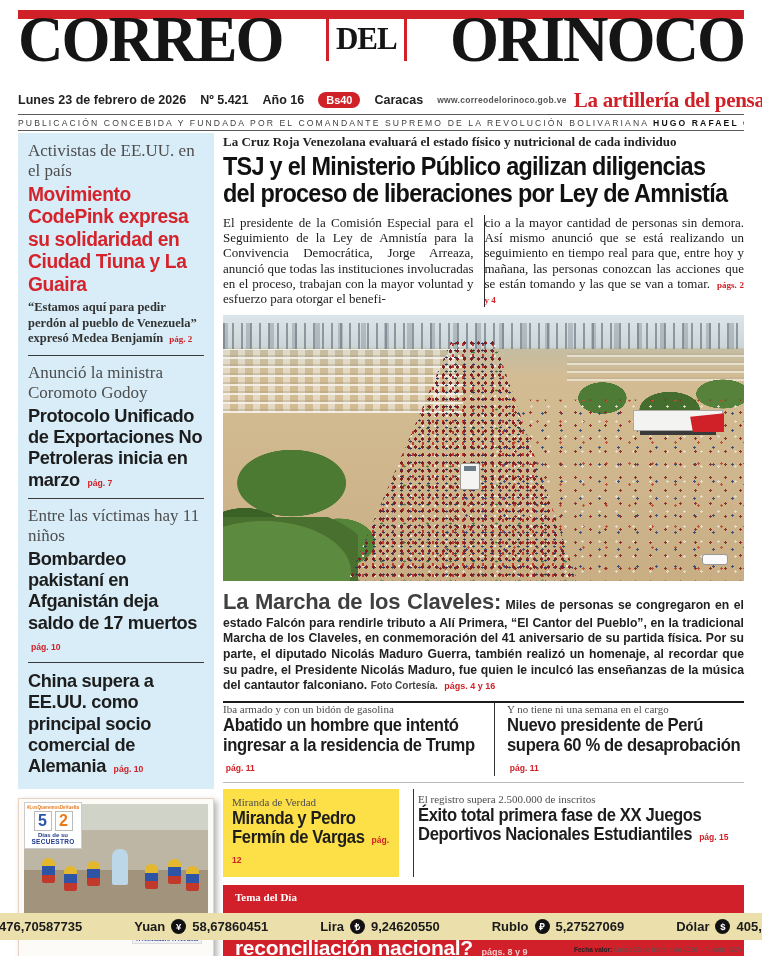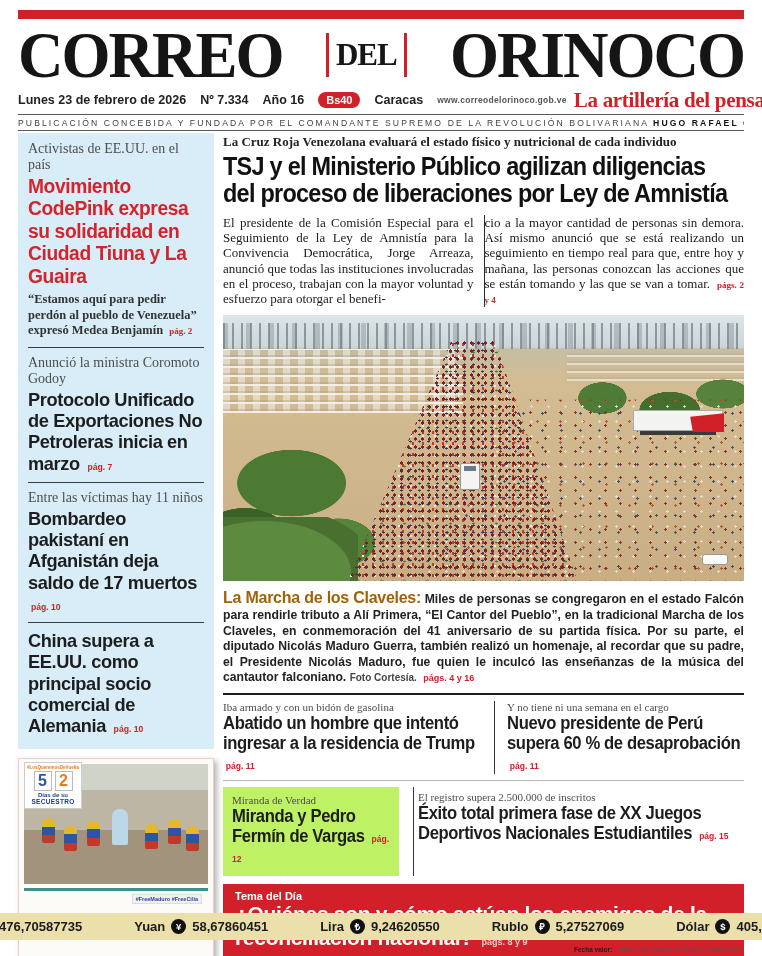--- a/index.html
+++ b/index.html
@@ -5,21 +5,21 @@
   * { margin:0; padding:0; box-sizing:border-box; }
   html,body { background:#e8e8e8; }
   .page {
     position:relative; width:762px; height:956px; margin:0 auto;
     background:#ffffff; overflow:hidden;
     font-family:"Liberation Sans", sans-serif; color:#1c1c1c;
   }
   
   .topbar { position:absolute; left:18px; right:18px; top:10px; height:9px; background:#cf2127; }
   .masthead {
-    position:absolute; left:18px; right:18px; top:24px; height:62px;
+    position:absolute; left:18px; right:18px; top:8px; height:62px;
     display:flex; align-items:center; justify-content:space-between;
     font-family:"Liberation Serif", serif; font-weight:bold; color:#151515;
   }
   .mast-big { font-size:63px; letter-spacing:-2px; line-height:1; transform:scaleY(1.04); }
   .mast-mid { display:flex; align-items:center; gap:7px; }
   .mast-del { font-size:31px; letter-spacing:-1px; }
   .redbar { width:3px; height:44px; background:#cf2127; }
   .dateline {
     position:absolute; left:18px; right:18px; top:88px; height:24px;
     display:flex; align-items:center; gap:7px; font-size:12.5px; font-weight:bold; color:#222;
@@ -40,21 +40,21 @@
   .founder b { color:#111; }
 
   
   .content { position:absolute; left:18px; right:18px; top:133px; display:flex; gap:9px; }
   .leftcol { width:196px; flex:0 0 196px; }
   .maincol { flex:1; min-width:0; }
 
   
   .sidebar { background:#d8edf8; padding:8px 10px 12px; }
   .sb-item + .sb-item { border-top:1px solid #3a3a3a; margin-top:8px; padding-top:7px; }
-  .kicker { font-family:"Liberation Serif", serif; font-size:14px; color:#4d4d4d; margin-bottom:2px; }
+  .kicker { font-family:"Liberation Serif", serif; font-size:17px; color:#4d4d4d; margin-bottom:2px; }
   .sb-head { font-size:19px; font-weight:bold; line-height:1.12; letter-spacing:-0.4px;
     color:#1d1d1d; transform:scaleX(.96); transform-origin:0 0; width:104%; }
   .sb-head.red { color:#d5232b; font-size:20px; }
   .sb-sub { font-family:"Liberation Serif", serif; font-weight:bold; font-size:12.5px;
     color:#333; line-height:1.25; margin-top:5px; }
   .pref { color:#cf2127; font-size:9px; font-weight:bold; letter-spacing:0; margin-left:3px; }
 
   
   .poster { margin-top:9px; height:222px; background:#fdfbf8; border:1px solid #e7d2c3;
     box-shadow:3px 3px 6px rgba(0,0,0,.3); position:relative; padding:5px; }
@@ -143,43 +143,43 @@
   .ph-trailer::after { content:""; position:absolute; right:-2px; top:2px; width:34px; height:19px;
     background:#cf2127; clip-path:polygon(0 18%, 100% 0, 100% 100%, 8% 100%); }
   .ph-trailer::before { content:""; position:absolute; left:6px; bottom:-5px; right:6px; height:4px;
     background:#3a3a3a; }
   .ph-car { position:absolute; right:3%; bottom:6%; width:26px; height:11px; background:#fafafa;
     border:1px solid #999; border-radius:3px; z-index:3; }
 
   
   .caption { margin-top:7px; font-size:12.2px; font-weight:bold; color:#222; line-height:1.28;
     text-align:justify; }
-  .cap-lead { color:#a16207; font-size:16px; letter-spacing:-0.3px; }
+  .cap-lead { color:#404040; font-size:22px; letter-spacing:-0.3px; }
   .cap-credit { font-size:10px; color:#444;margin-top:24px; }
 
   .rule-thick { border-top:2.5px solid #1c1c1c; margin-top:7px; }
   .rule-thin { border-top:1px solid #bbb; margin-top:6px; }
 
   
-  .story-row { display:flex; margin-top:6px; }
+  .story-row { display:flex; }
   .story { min-width:0; }
   .srow1 .story.s-left { flex:0 0 52%; padding-right:12px; }
   .srow1 .story.s-right { flex:1; border-left:1.5px solid #333; padding-left:12px; }
   .story .kicker { font-size:11px; margin-bottom:1px; }
   .story-head { font-size:17.5px; font-weight:bold; color:#1d1d1d; line-height:1.14;
     letter-spacing:-0.4px; transform:scaleX(.95); transform-origin:0 0; width:105%; }
   .srow2 { margin-top:6px; align-items:stretch; }
-  .greenbox { flex:0 0 176px; background:#bef264; padding:7px 9px 9px; }
+  .greenbox { flex:0 0 176px; background:#fde047; padding:7px 9px 9px; }
   .srow2 .story.s-right { flex:1; border-left:1.5px solid #333; padding-left:4px; margin-left:14px;
     padding-top:4px; }
 
   
   .tema { margin-top:8px; background:#d1202a; color:#fff; padding:6px 12px 9px; }
-  .tema .kicker { font-family:Liberation Sans, sans-serif; font-weight:bold; color:#fff;
-    font-size:11px; margin-bottom:0; }
+  .tema .kicker { font-family:Liberation Serif, serif; font-weight:bold; color:#fff;
+    font-size:11px; margin-bottom:8px; }
   .tema-head { font-size:21px; font-weight:bold; line-height:1.15; letter-spacing:-0.3px; }
   .tema .pref { color:#f6c9c9; }
 
   
   .currency { position:absolute; left:0; right:0; bottom:16px; height:27px; background:#ebdfab;
     display:flex; align-items:center; justify-content:center; gap:26px;
     font-size:13px; font-weight:bold; color:#1b1b1b; }
   .cur-group { display:flex; align-items:center; gap:6px; white-space:nowrap; }
   .cicon { display:inline-flex; align-items:center; justify-content:center;
     width:15px; height:15px; border-radius:50%; background:#111; color:#fff;
@@ -199,21 +199,21 @@
     <span class="mast-mid">
       <span class="redbar"></span>
       <span class="mast-del">DEL</span>
       <span class="redbar"></span>
     </span>
     <span class="mast-big">ORINOCO</span>
   </div>
   <div class="dateline">
     <span>Lunes 23 de febrero de 2026</span>
     <span class="dl-sep"></span>
-    <span>Nº 7.334</span>
+    <span>Nº 5.421</span>
     <span class="dl-sep"></span>
     <span>Año 16</span>
     <span class="dl-sep"></span>
     <span class="price-badge">Bs40</span>
     <span class="dl-sep"></span>
     <span>Caracas</span>
     <span class="dl-sep"></span>
     <span class="dl-url">www.correodelorinoco.gob.ve</span>
     <span class="slogan">La artillería del pensamiento</span>
   </div>

